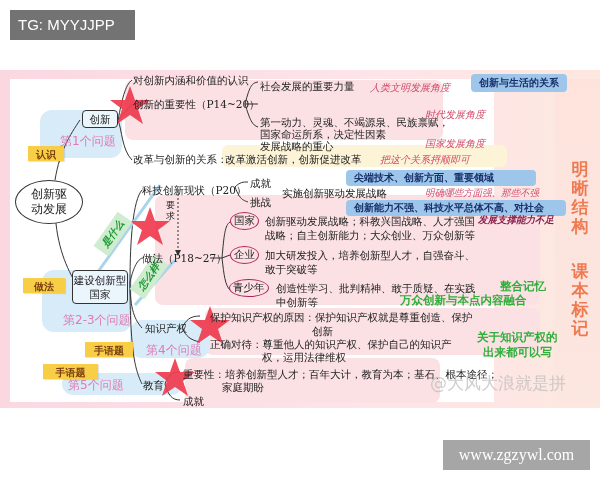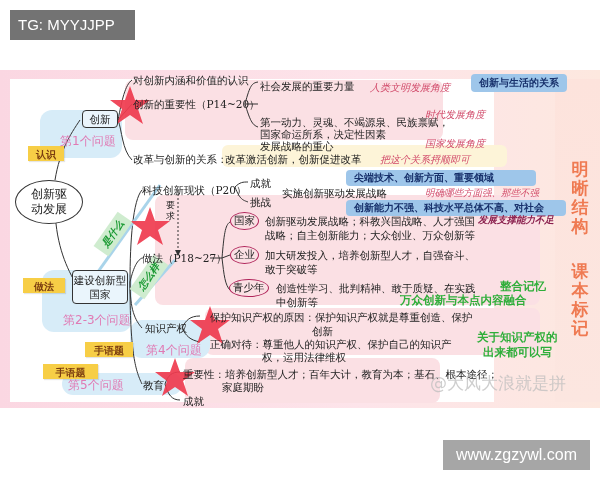--- a/index.html
+++ b/index.html
@@ -3,21 +3,21 @@
 <meta charset="utf-8">
 <style>
   * { box-sizing: border-box; margin: 0; padding: 0; }
   html, body { width: 600px; height: 480px; background: #ffffff; overflow: hidden; }
   body { position: relative; font-family: "DejaVu Serif", "Liberation Serif", serif; color: #222; }
   .abs { position: absolute; }
 
   .wm-top { left: 10px; top: 10px; width: 125px; height: 30px; background: #737373; color: #fff;
     font-family: "Liberation Sans", sans-serif; font-size: 15px; line-height: 30px; padding-left: 8px; }
   .wm-bottom { left: 443px; top: 440px; width: 147px; height: 30px; background: #a6a6a6; color: #fff;
-    font-family: Liberation Sans, sans-serif; font-size: 16px; line-height: 30px; text-align: center; }
+    font-family: Liberation Serif, serif; font-size: 16px; line-height: 30px; text-align: center; }
 
   .frame { left: 0; top: 70px; width: 600px; height: 338px;
     background: linear-gradient(90deg, #fbd7e2 0%, #fde4ea 60%, #fde8df 100%); }
   .paper { left: 10px; top: 79px; width: 484px; height: 323px; background: #ffffff; }
   .right-strip { left: 555px; top: 79px; width: 45px; height: 323px;
     background: linear-gradient(180deg, #fde3dc, #fce6e0); }
 
   .pink-block { background: #fbe0e4; border-radius: 8px; }
   .yellow-block { background: #fdf4d8; border-radius: 6px; }
   .blue-block { background: #d7ecf8; border-radius: 12px; }

